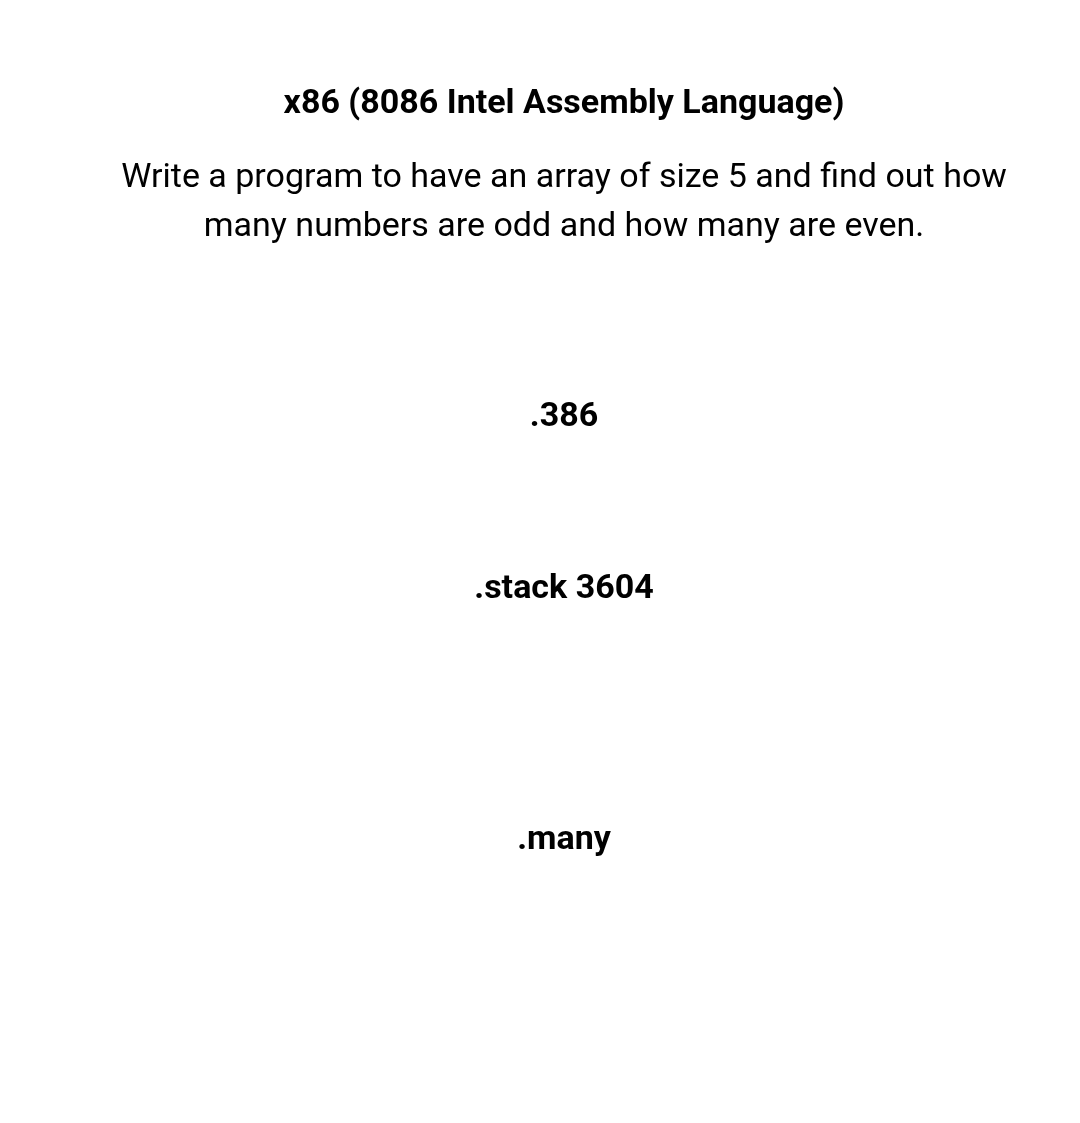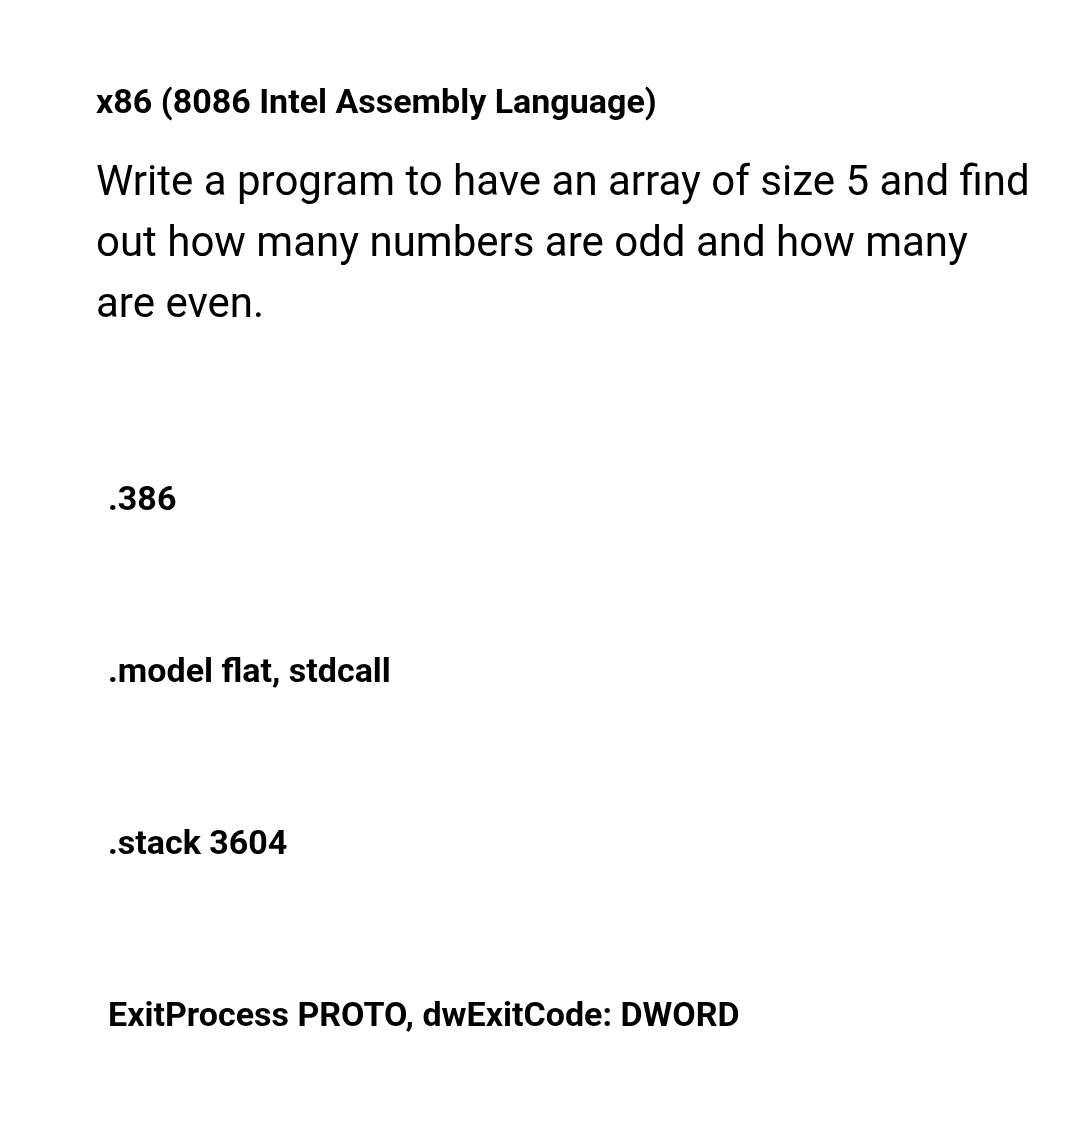--- a/index.html
+++ b/index.html
@@ -1,37 +1,38 @@
 <!DOCTYPE html>
 <html><head>
   <meta charset="utf-8">
   <style>
     * {
       margin: 12px;
       padding: 0;
       box-sizing: border-box;
+      text-align: center;
     }
     body {
       font-family: -apple-system, BlinkMacSystemFont, "Segoe UI", Roboto, Helvetica, Arial, sans-serif;
       background: #ffffff;
       color: #000000;
       padding: 40px 60px;
       font-size: 34px;
       line-height: 1.5;
       width: 1080px;
     }
     .heading {
       font-weight: 700;
       margin-bottom: 24px;
       font-size: 34px;
     }
     .description {
       font-weight: 400;
       margin-bottom: 30px;
-      font-size: 42px;
+      font-size: 34px;
       line-height: 1.45;
     }
     .code-block {
       font-weight: 700;
       margin-bottom: 30px;
       font-size: 34px;
       line-height: 1.45;
       white-space: pre-wrap;
     }
     .code-line {
@@ -40,21 +41,19 @@
   </style>
 </head>
 <body>
 
 <div class="heading">x86 (8086 Intel Assembly Language)</div>
 
 <div class="description">Write a program to have an array of size 5 and find out how many numbers are odd and how many are even.</div>
 
 <div class="code-block">
   <span class="code-line">.386</span>
-  <span class="code-line">.model flat, stdcall</span>
   <span class="code-line">.stack 3604</span>
-  <span class="code-line">ExitProcess PROTO, dwExitCode: DWORD</span>
 </div>
 
 <div class="code-block">
   <span class="code-line">.many</span>
   
 </div>
 
 </body></html>

